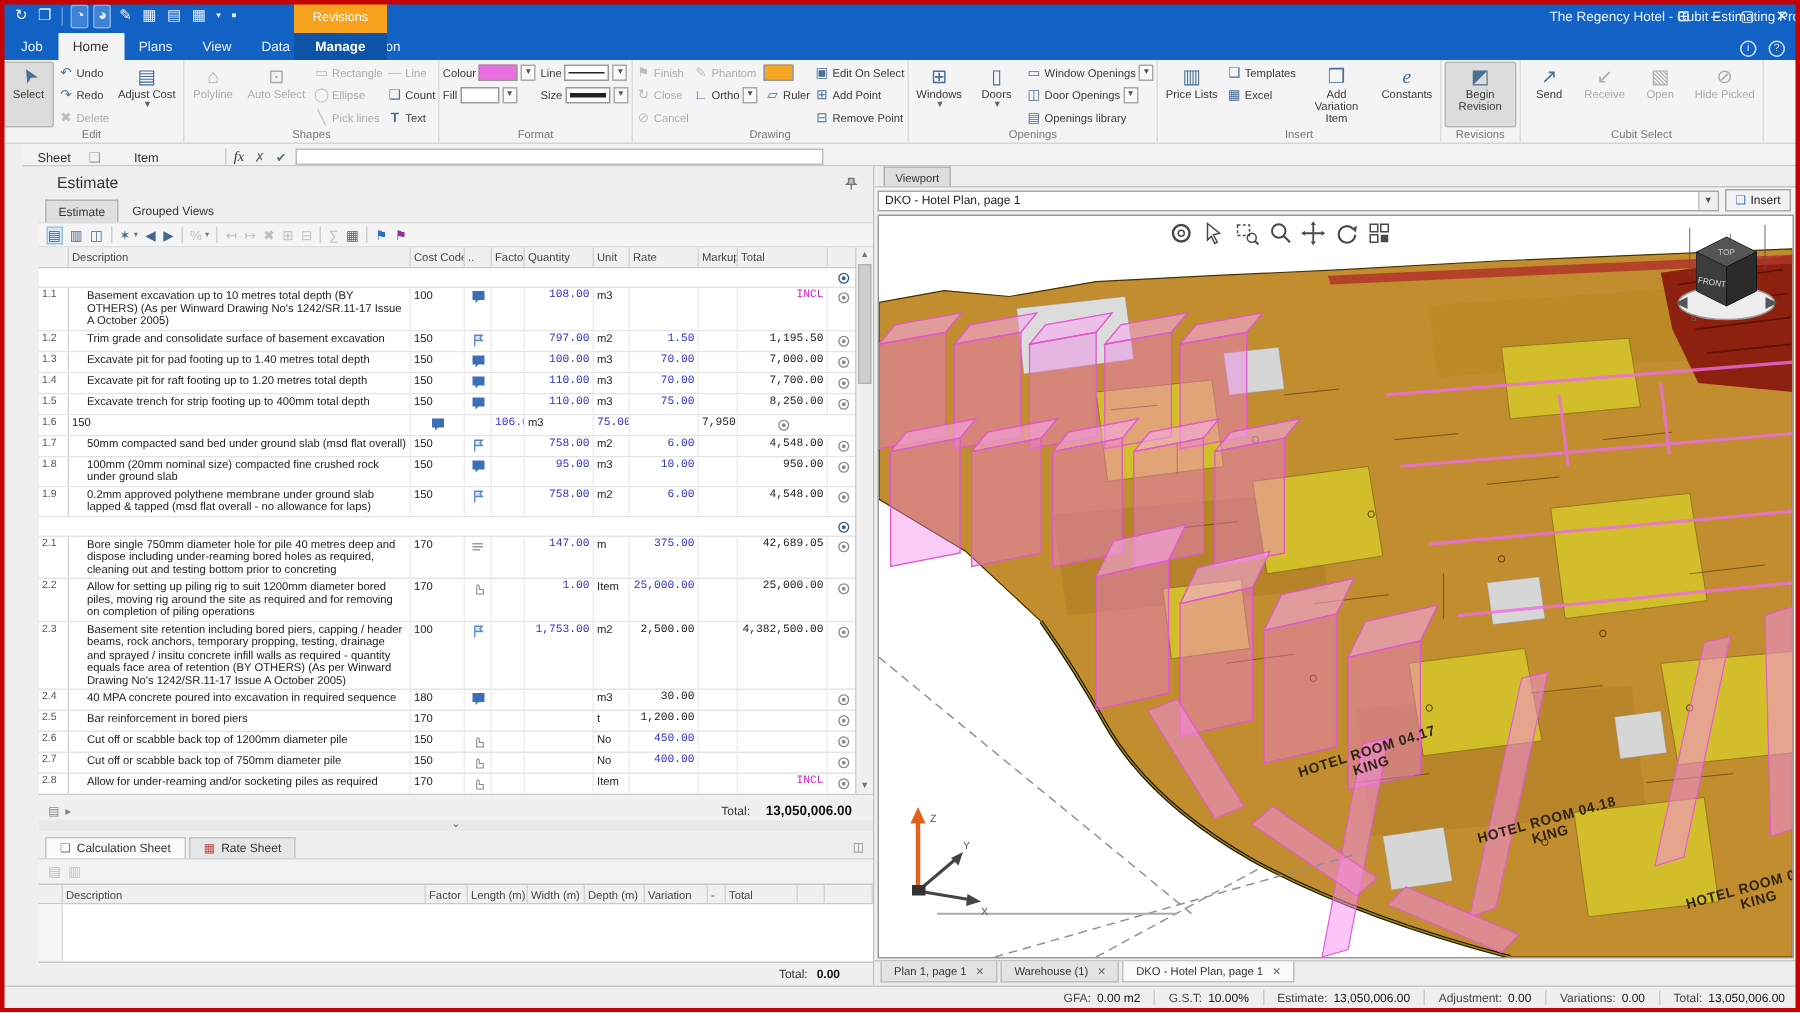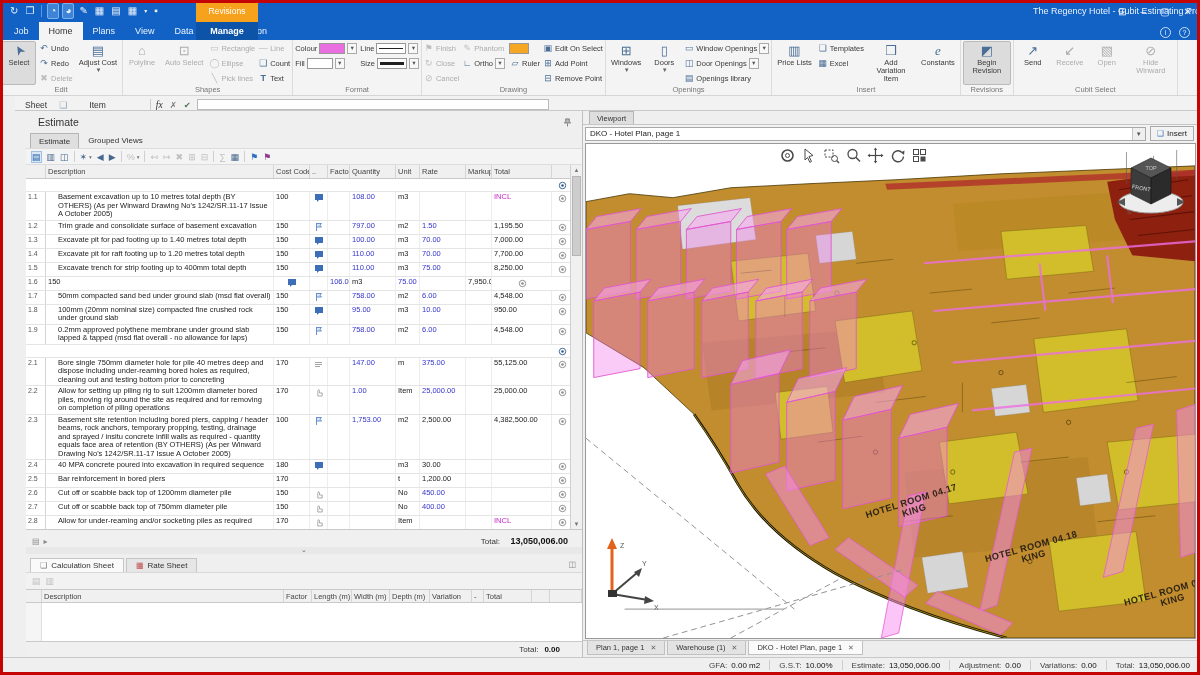--- a/index.html
+++ b/index.html
@@ -68,21 +68,21 @@
   .tbarrow{font-size:5.5px;color:#777;margin-left:-3px;}
 
   .erow{display:grid;grid-template-columns:20px 228px 36px 18px 22px 46px 24px 46px 26px 60px 21px;}
   #grid-header{height:14px;background:#F0F0F0;border-bottom:1px solid #C9C9C9;}
   #grid-header .hc{font-size:7.5px;color:#444;border-right:1px solid #D5D5D5;padding:2px 0 0 2px;overflow:hidden;white-space:nowrap;}
   #grid-wrap{position:relative;height:350px;background:#fff;}
   #grid-body{position:absolute;left:0;top:0;right:12px;bottom:0;overflow:hidden;}
   #grid-body .erow{border-bottom:1px solid #E4E4E4;background:#fff;}
   .cell{font-size:7.5px;line-height:8.5px;color:#222;padding:1px 2px;border-right:1px solid #EDEDED;overflow:hidden;}
   .cell.num{color:#555;font-size:7px;text-align:left;border-right:1px solid #D5D5D5;}
-  .cell.right{text-align:left;}
+  .cell.right{text-align:right;font-family:Liberation Mono, monospace;}
   .cell.desc{padding-left:12px;}
   .v-blue{color:#3333CC;} .v-mag{color:#C826C8;}
   .erow.group{background:linear-gradient(#68A3DC,#4C89C6);border-bottom:1px solid #3E6FA5;height:13px;}
   .erow.group .cell{color:#fff;font-weight:bold;border-right:none;line-height:10px;}
   .garrow{font-size:6px;margin-right:3px;}
   .icn svg{width:10px;height:10px;display:block;margin:0 auto;}
   .eye svg{width:9px;height:9px;display:block;margin:1px auto;}
   #vscroll{position:absolute;right:0;top:-14px;bottom:0;width:12px;background:#F0F0F0;border-left:1px solid #D0D0D0;}
   #vscroll .sa{height:10px;font-size:6px;color:#777;text-align:center;line-height:10px;}
   #vscroll .thumb{position:absolute;top:11px;left:1px;right:1px;height:80px;background:#CDCDCD;border:1px solid #B5B5B5;}
@@ -458,21 +458,21 @@
           <div class="rb-big disabled">
             <span class="ic">↙</span>
             <div class="lbl">Receive</div>
           </div>
           <div class="rb-big disabled">
             <span class="ic">▧</span>
             <div class="lbl">Open</div>
           </div>
           <div class="rb-big disabled">
             <span class="ic">⊘</span>
-            <div class="lbl">Hide Winward</div>
+            <div class="lbl">Hide Picked</div>
           </div>
         </div>
         <div class="rb-label">Cubit Select</div>
       </div>
     </div>
   <span id="ribbon-collapse">▴</span>
 
   <div id="formulabar">
     <span style="margin-left:10px;">Sheet</span>
     <span style="margin-left:12px;color:#8AA4BE;font-size:9px;">❏</span>
@@ -763,21 +763,21 @@
               <div class="cell icn">
                 <svg viewBox="0 0 10 10">
                   <path d="M1 3.5h7M1 5.5h7M1 7.5h5" stroke="#999" stroke-width="0.9"></path>
                 </svg>
               </div>
               <div class="cell"></div>
               <div class="cell right v-blue">147.00</div>
               <div class="cell">m</div>
               <div class="cell right v-blue">375.00</div>
               <div class="cell"></div>
-              <div class="cell right">55,125.00</div>
+              <div class="cell right">42,689.05</div>
               <div class="cell eye" style="border-right: none;">
                 <svg viewBox="0 0 10 10">
                   <circle cx="5" cy="5" r="3.6" fill="none" stroke="#8A8A8A"></circle>
                   <circle cx="5" cy="5" r="1.4" fill="#8A8A8A"></circle>
                 </svg>
               </div>
             </div>
             <div class="erow">
               <div class="cell num">2.2</div>
               <div class="cell desc">Allow for setting up piling rig to suit 1200mm diameter bored piles, moving rig around the site as required and for removing on completion of piling operations</div>

